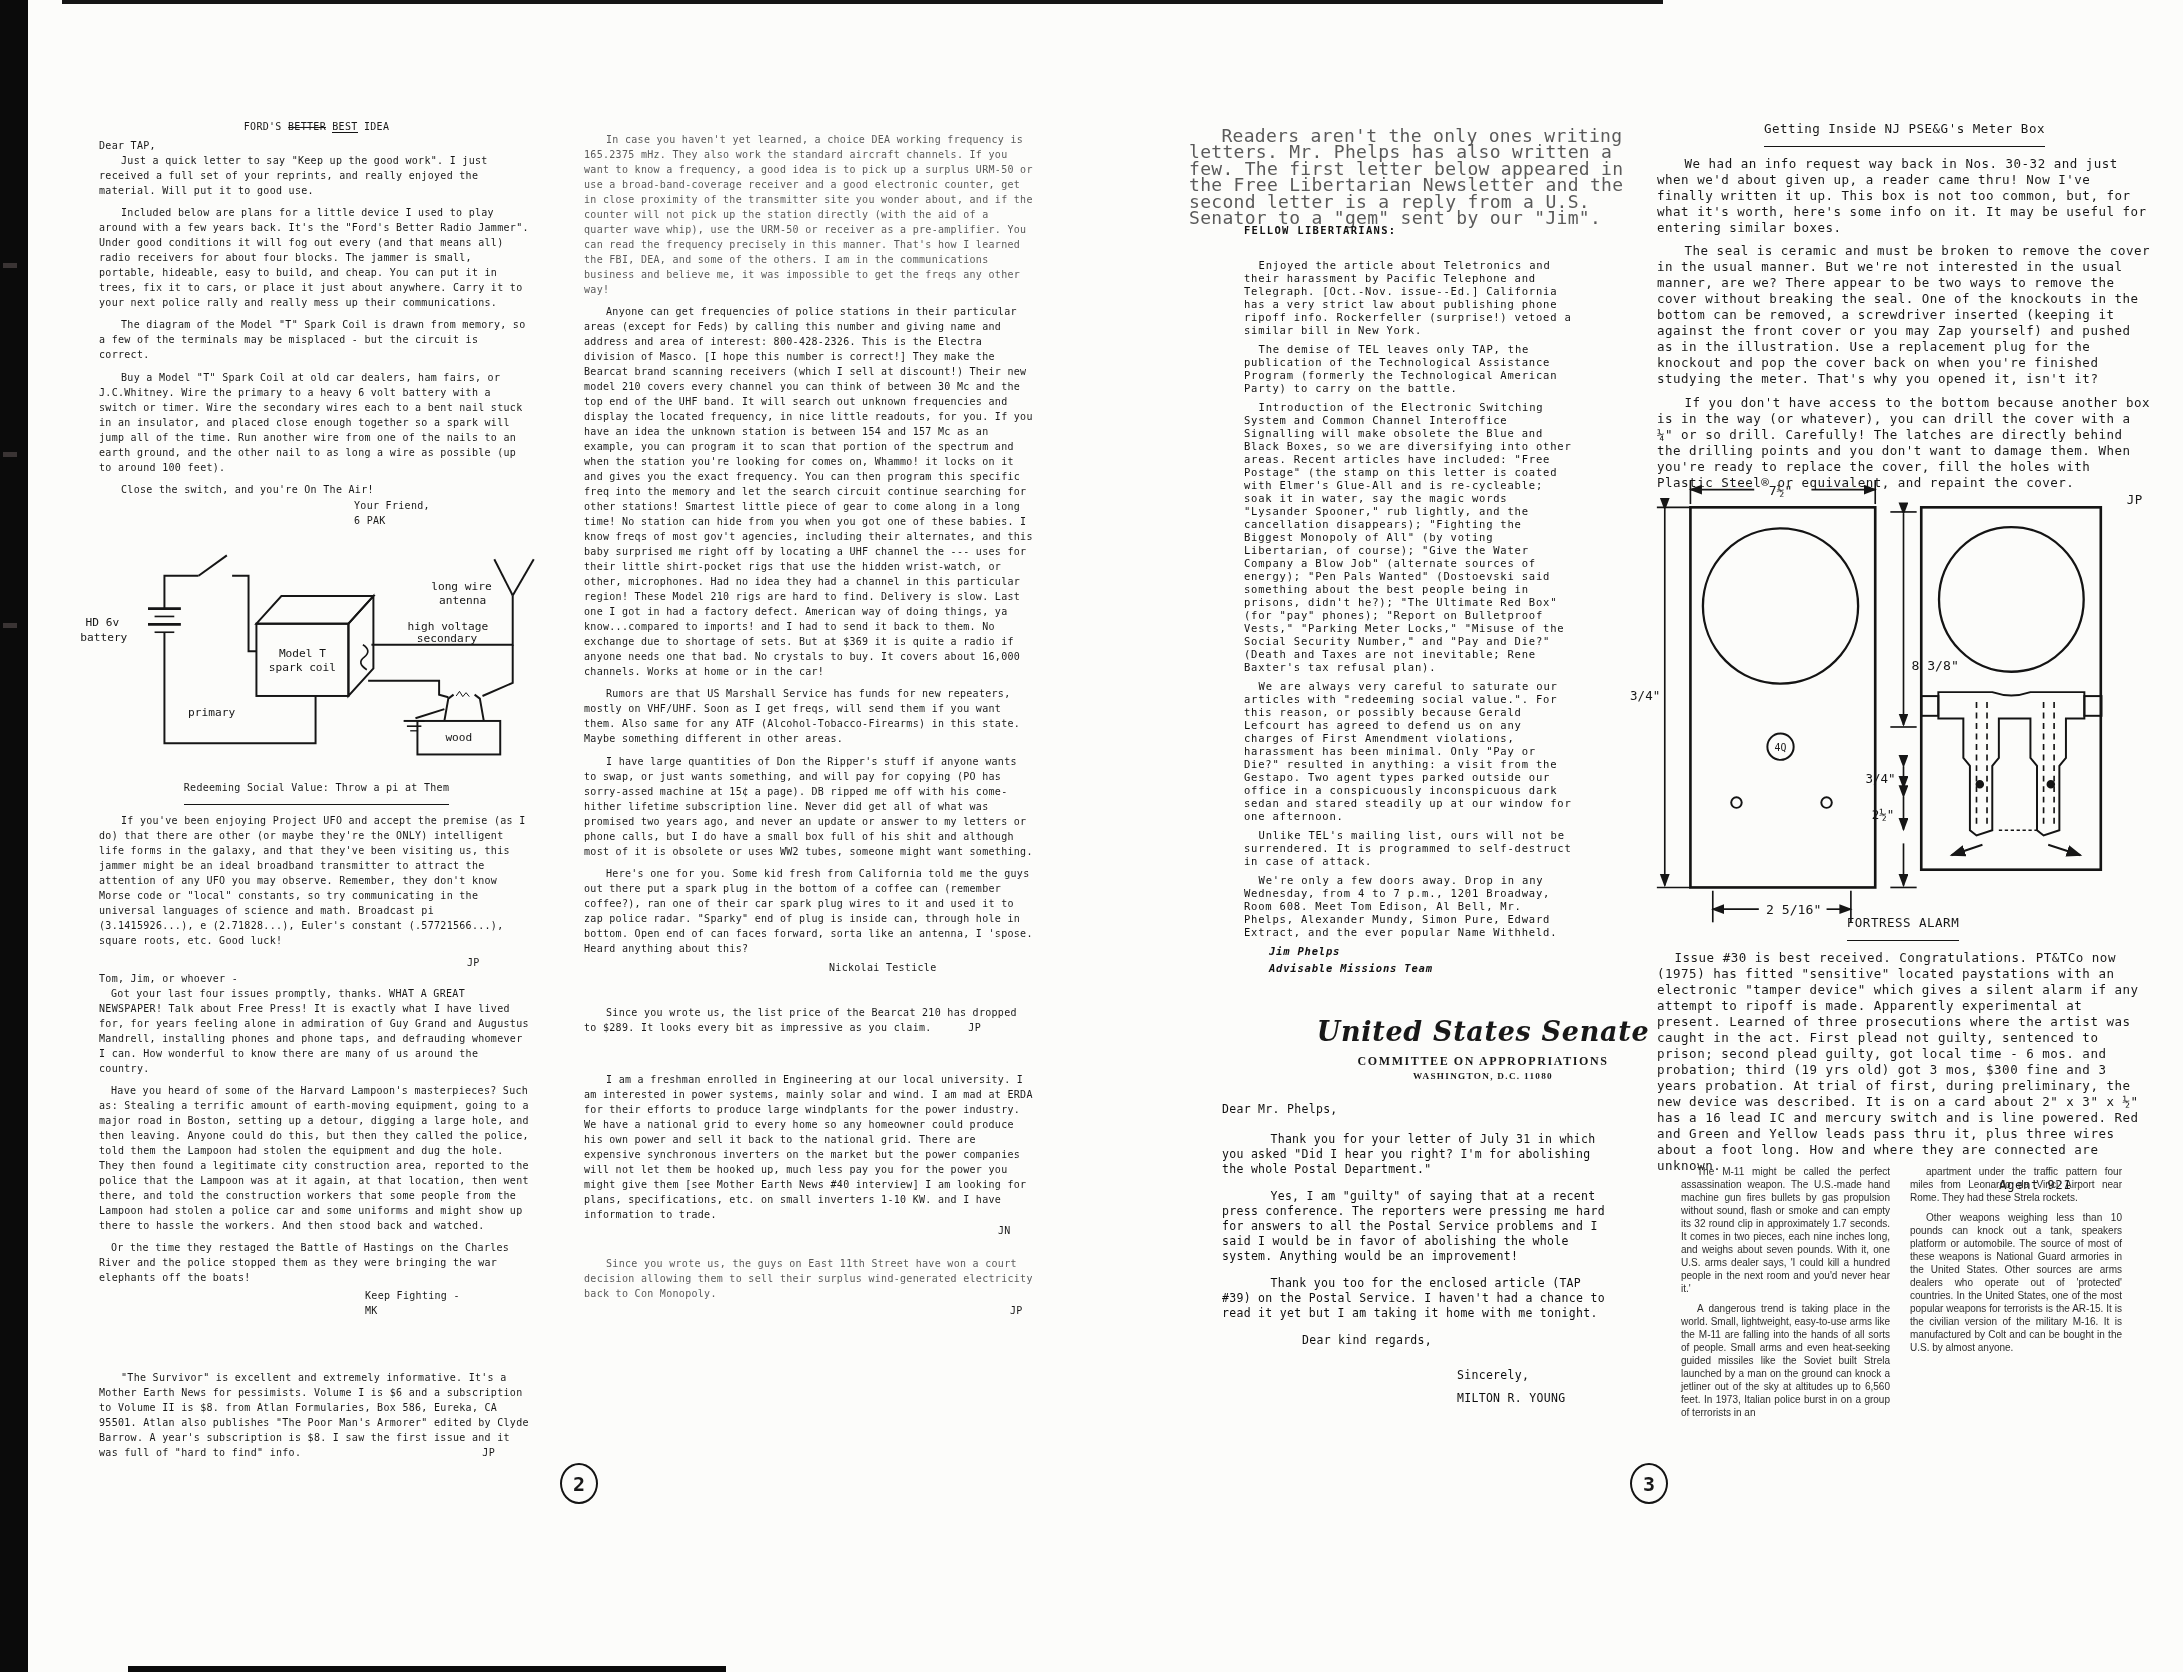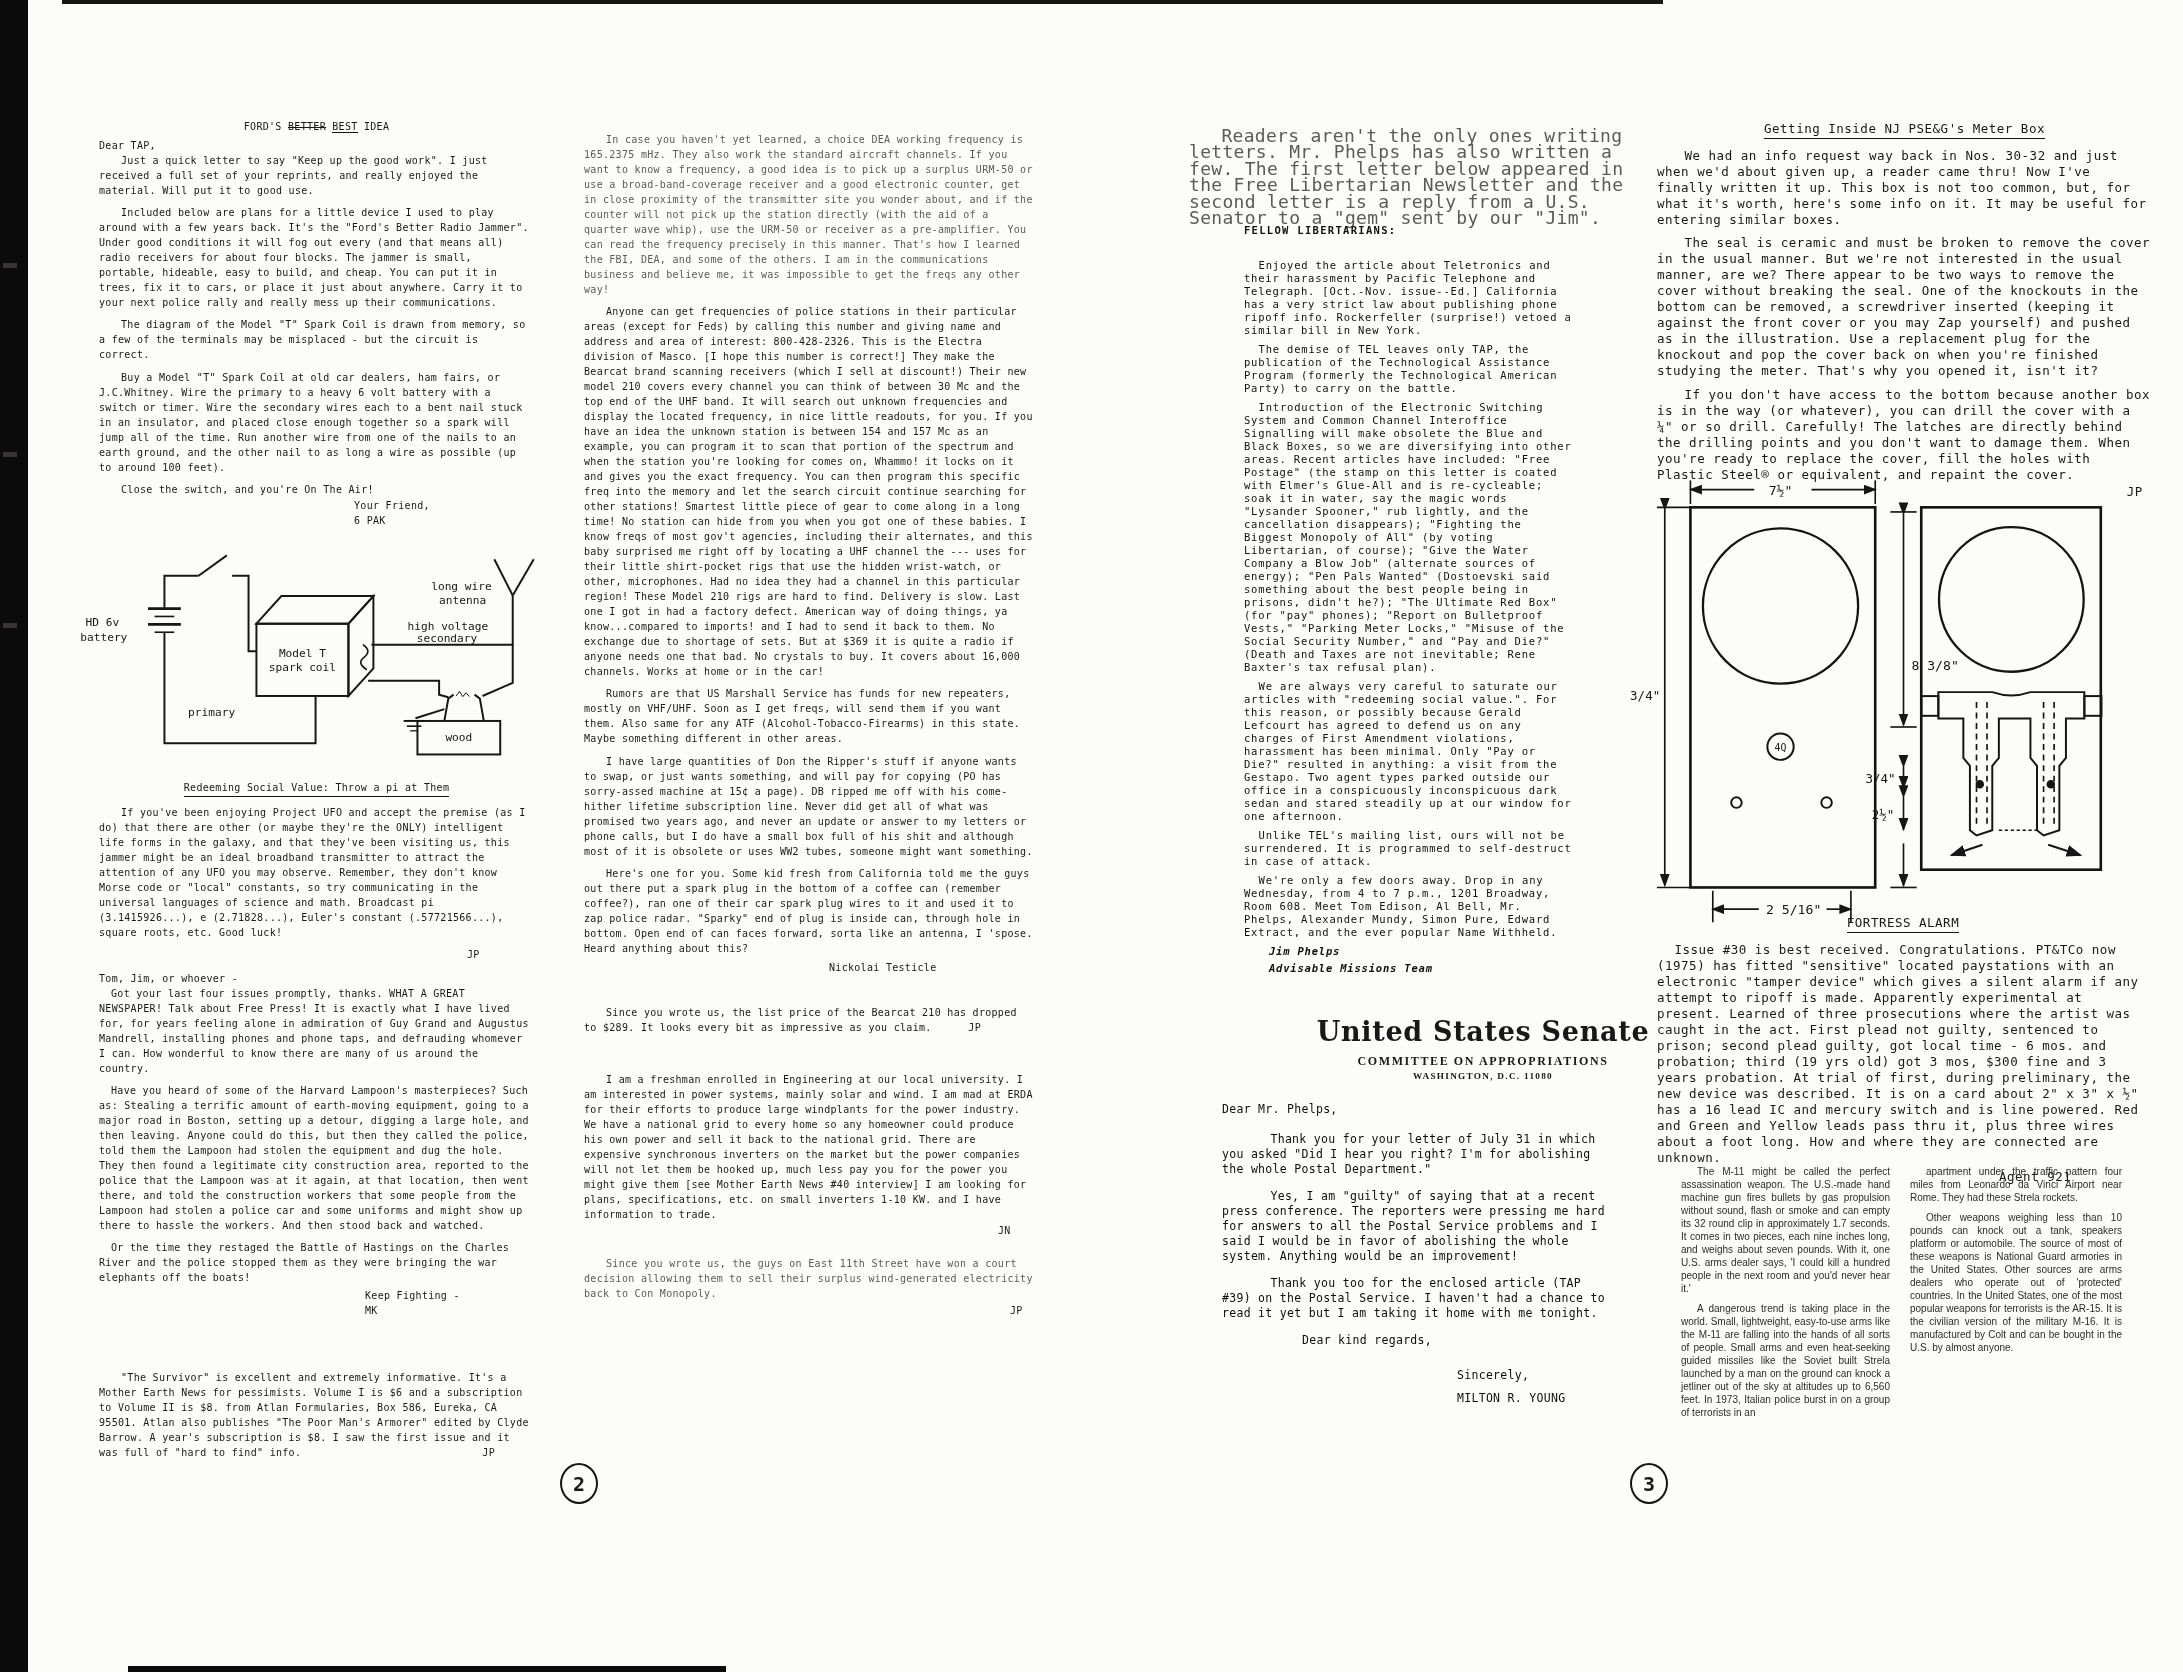--- a/index.html
+++ b/index.html
@@ -8,42 +8,42 @@
   .abs{position:absolute;}
   
   .tw{font-size:10px;line-height:15px;letter-spacing:0.3px;}
   .tw4{font-size:12.5px;line-height:16px;letter-spacing:0.5px;}
   .tw p,.tw4 p{margin:0 0 7.2px 0;}
   .ind{text-indent:2.2em;}
   .ind7{text-indent:7ch;}
   .light{color:#5a5a5a;}
   .rel{position:relative;}
   .sig-br{position:absolute;right:39px;bottom:0;}
-  .heading-u{display:inline-block;border-bottom:1.6px solid #141414;padding-bottom:1px;}
+  .heading-u{display:inline-block;border-bottom:1.6px solid #141414;padding-bottom:9px;}
   .center{text-align:center;}
   .strike{text-decoration:line-through;}
   .uline{border-bottom:1.6px solid #141414;}
   
   .fl{font-size:10.5px;line-height:13px;letter-spacing:0.8px;color:#101010;}
   .fl p{margin:0 0 6px 0;text-indent:2.3ch;}
   .fl .sig{font-style:italic;font-weight:bold;margin:1.3px 0 0 25px;text-indent:0;}
   
   .sen{font-size:11.5px;line-height:15px;letter-spacing:0.3px;color:#0e0e0e;}
   .sen p{margin:0 0 12px 0;}
   
   .np{font-family:"Liberation Sans",sans-serif;font-size:10px;line-height:13px;color:#2b2b2b;text-align:justify;}
   .np p{margin:0 0 6.6px 0;text-indent:1.6em;}
   .pagenum{position:absolute;width:34px;height:37px;border:2.6px solid #141414;border-radius:50%;
            display:flex;align-items:center;justify-content:center;font-size:20px;font-weight:bold;}
   .scanbar{position:absolute;left:0;top:0;width:28px;height:1672px;background:#0b0b0b;}
   .mark{position:absolute;left:2.6px;width:14.5px;height:4.6px;background:#3a3434;}
   .topstrip{position:absolute;left:62px;top:0;width:1601px;height:4px;background:#151515;}
   .botstrip{position:absolute;left:128px;top:1666px;width:598px;height:6.6px;background:#0b0b0b;}
   svg text{font-family:"DejaVu Sans Mono",monospace;fill:#161616;}
-  .lh-main{font-family:"DejaVu Serif",serif;font-weight:bold;font-size:27px;letter-spacing:0.7px;}
+  .lh-main{font-family:"DejaVu Serif",serif;font-style:italic;font-weight:bold;font-size:27px;letter-spacing:0.7px;}
   .lh-sub{font-family:"Liberation Serif",serif;font-weight:bold;font-size:12px;letter-spacing:1.6px;margin-top:6.6px;}
   .lh-sub2{font-family:"Liberation Serif",serif;font-weight:bold;font-size:9.2px;letter-spacing:1.3px;margin-top:2.6px;}
 </style>
 </head>
 <body>
 
 <div id="page">
 
   <div class="scanbar">
     <div class="mark" style="top:263px"></div>

